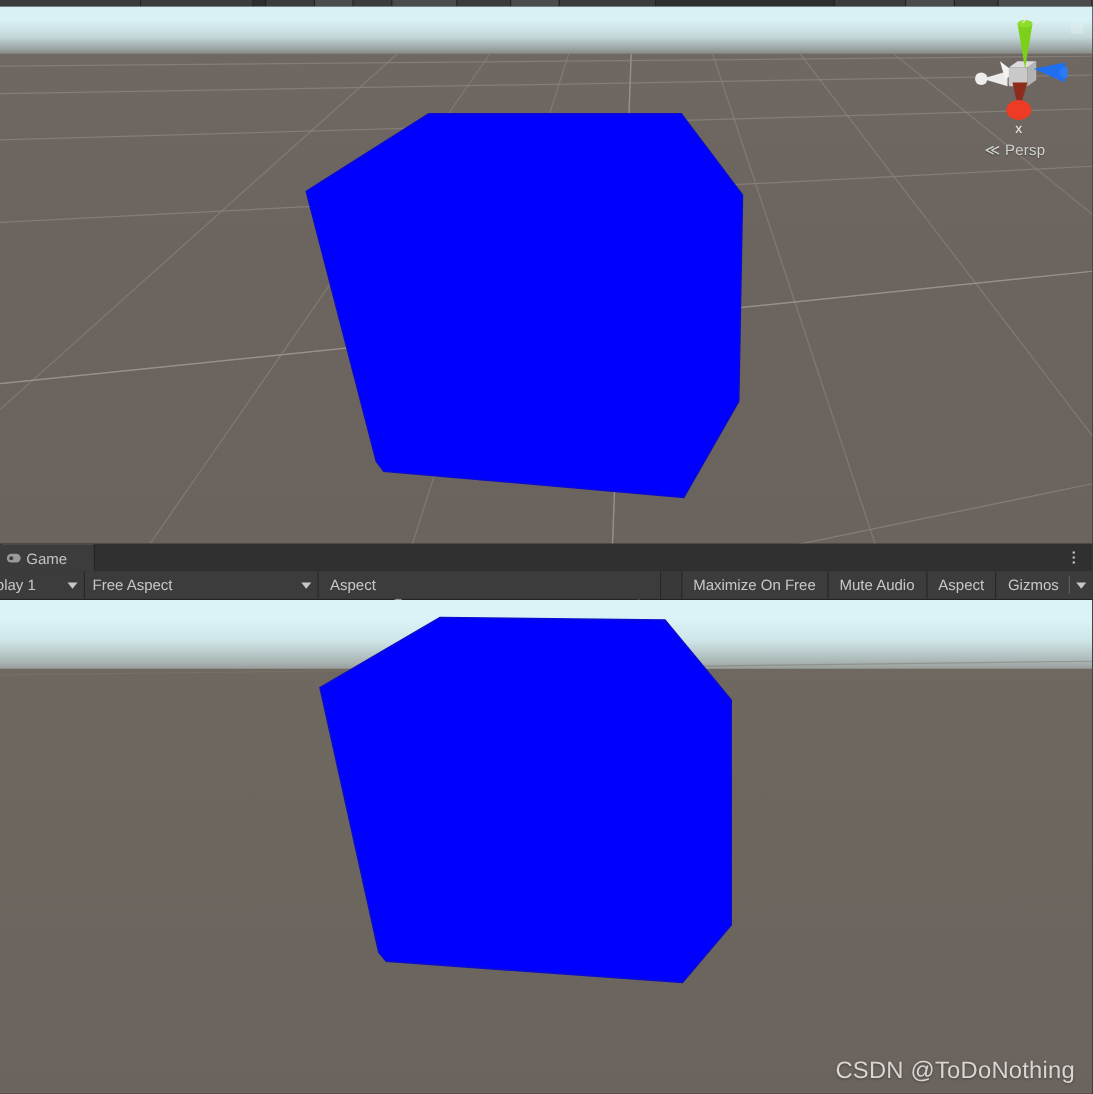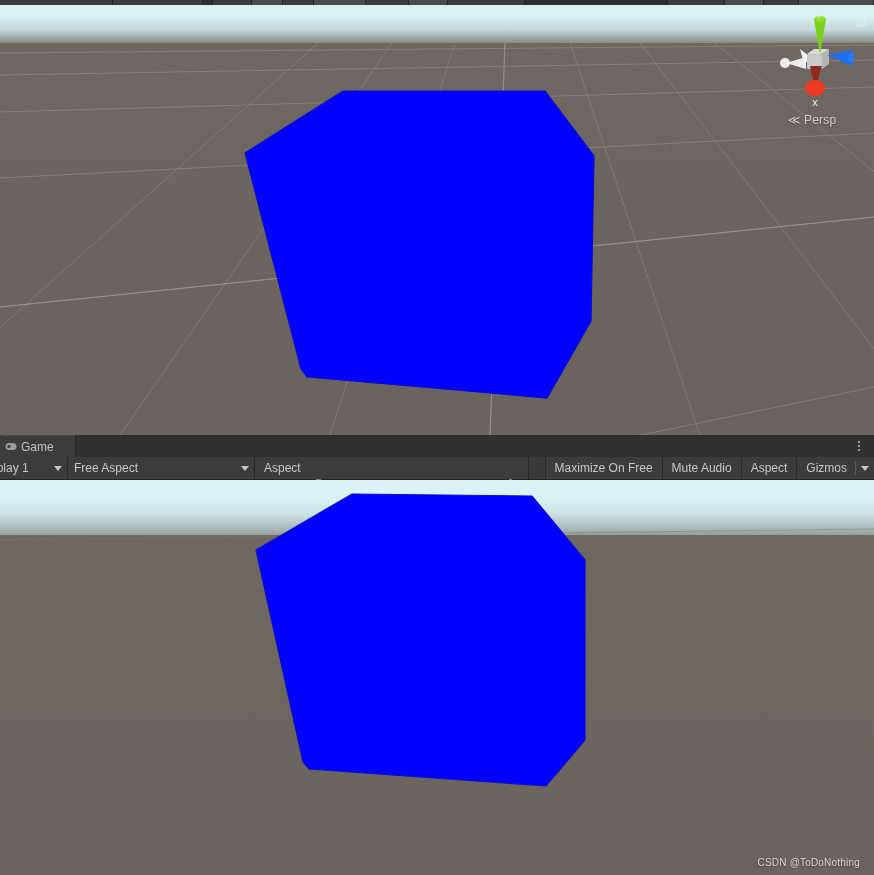--- a/index.html
+++ b/index.html
@@ -279,21 +279,21 @@
     position: absolute;
     top: 0; left: 0;
     width: 874px; height: 396px;
   }
 
   .watermark {
     position: absolute;
     right: 14px;
     bottom: 8px;
     color: #d8d6d2;
-    font-size: 10px;
+    font-size: 19px;
     font-family: "Liberation Sans", sans-serif;
     text-shadow: 0 1px 2px rgba(0,0,0,0.35);
     z-index: 15;
     letter-spacing: 0.2px;
   }
 
   .blue-shape { position: absolute; top: 0; left: 0; }
 </style>
 </head>
 <body>

